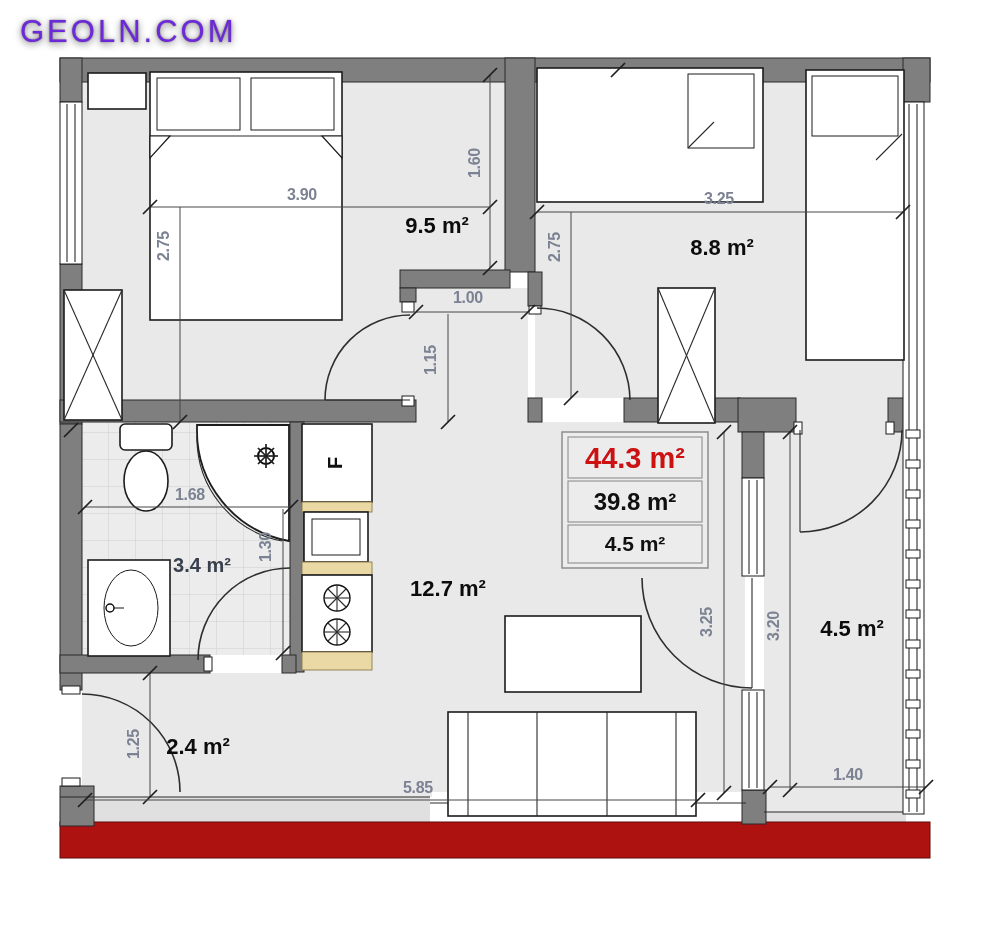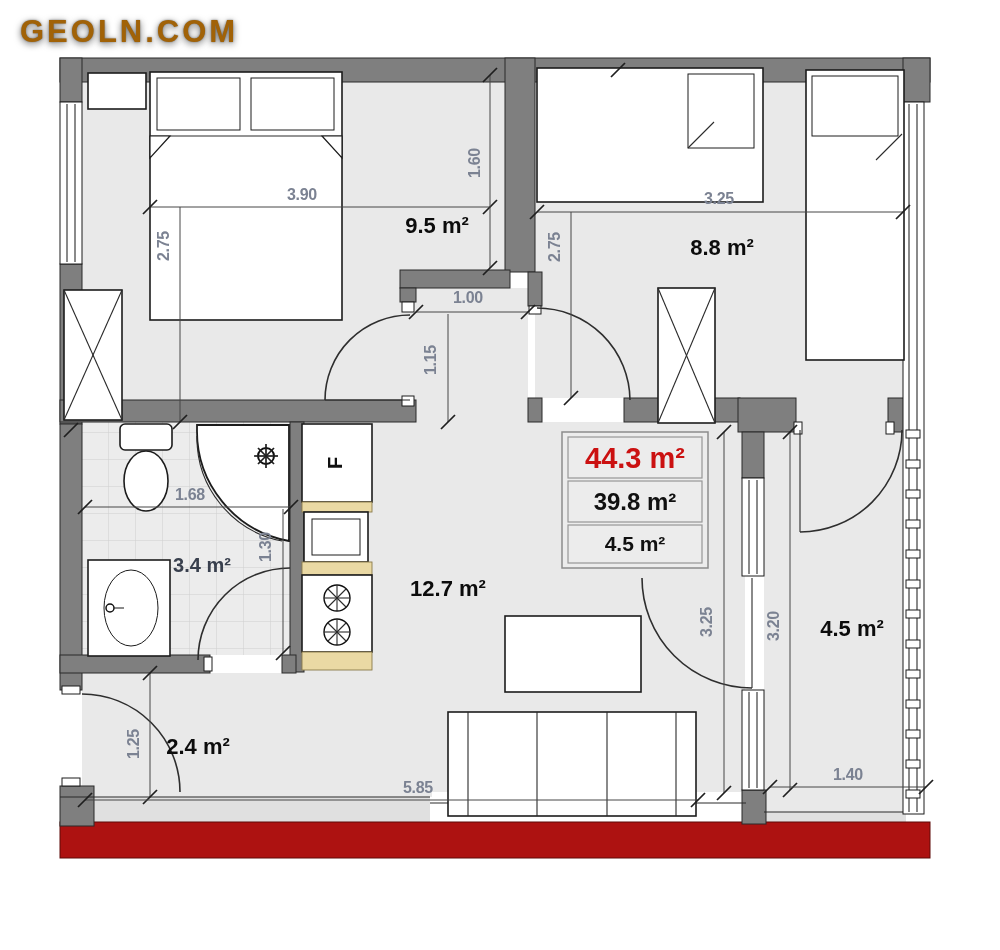--- a/index.html
+++ b/index.html
@@ -24,21 +24,21 @@
   .area{fill:var(--ink);font:700 22px "Liberation Sans",sans-serif;}
   .area-sm{fill:#39404e;font:600 20px "Liberation Sans",sans-serif;}
   .sum-total{fill:var(--accent-red);font:800 29px "Liberation Sans",sans-serif;}
   .sum-main{fill:#101010;font:800 24px "Liberation Sans",sans-serif;}
   .sum-extra{fill:#101010;font:800 21px "Liberation Sans",sans-serif;}
   .sumbox{fill:#ececec;stroke:#8c8c8c;stroke-width:1.5;}
   .sumcell{fill:#ececec;stroke:#979797;stroke-width:1.2;}
   .mid{text-anchor:middle;}
   .redband{fill:var(--red-band);stroke:#5e0a09;stroke-width:1;}
   .fridge-f{fill:#101010;font:700 20px "Liberation Sans",sans-serif;}
-  .logo{position:absolute;left:20px;top:14px;color:#a16207;font-size:31px;font-weight:700;
+  .logo{position:absolute;left:20px;top:14px;color:#6d28d9;font-size:31px;font-weight:400;
         letter-spacing:3px;text-shadow:0 2px 7px rgba(0,0,0,.6),0 0 2px rgba(0,0,0,.45);
         font-family:"Liberation Sans",sans-serif;text-align:right;}
 </style>
 </head>
 <body>
 
 <div class="stage">
 <svg width="1000" height="950" viewBox="0 0 1000 950">
 
   <defs>

